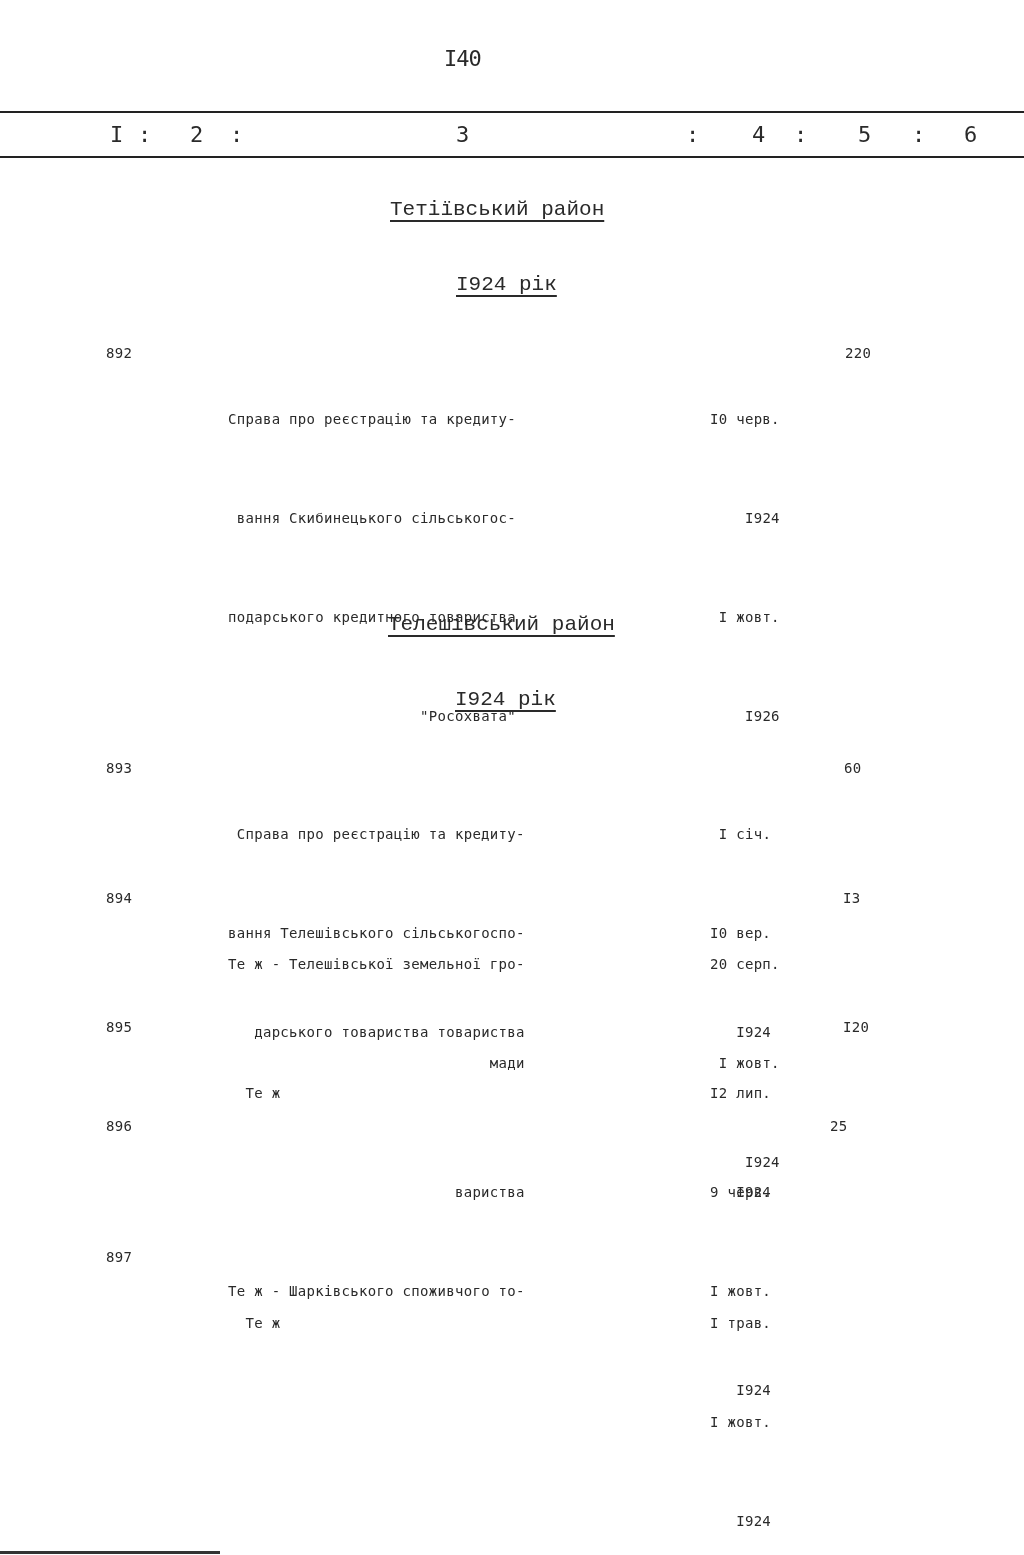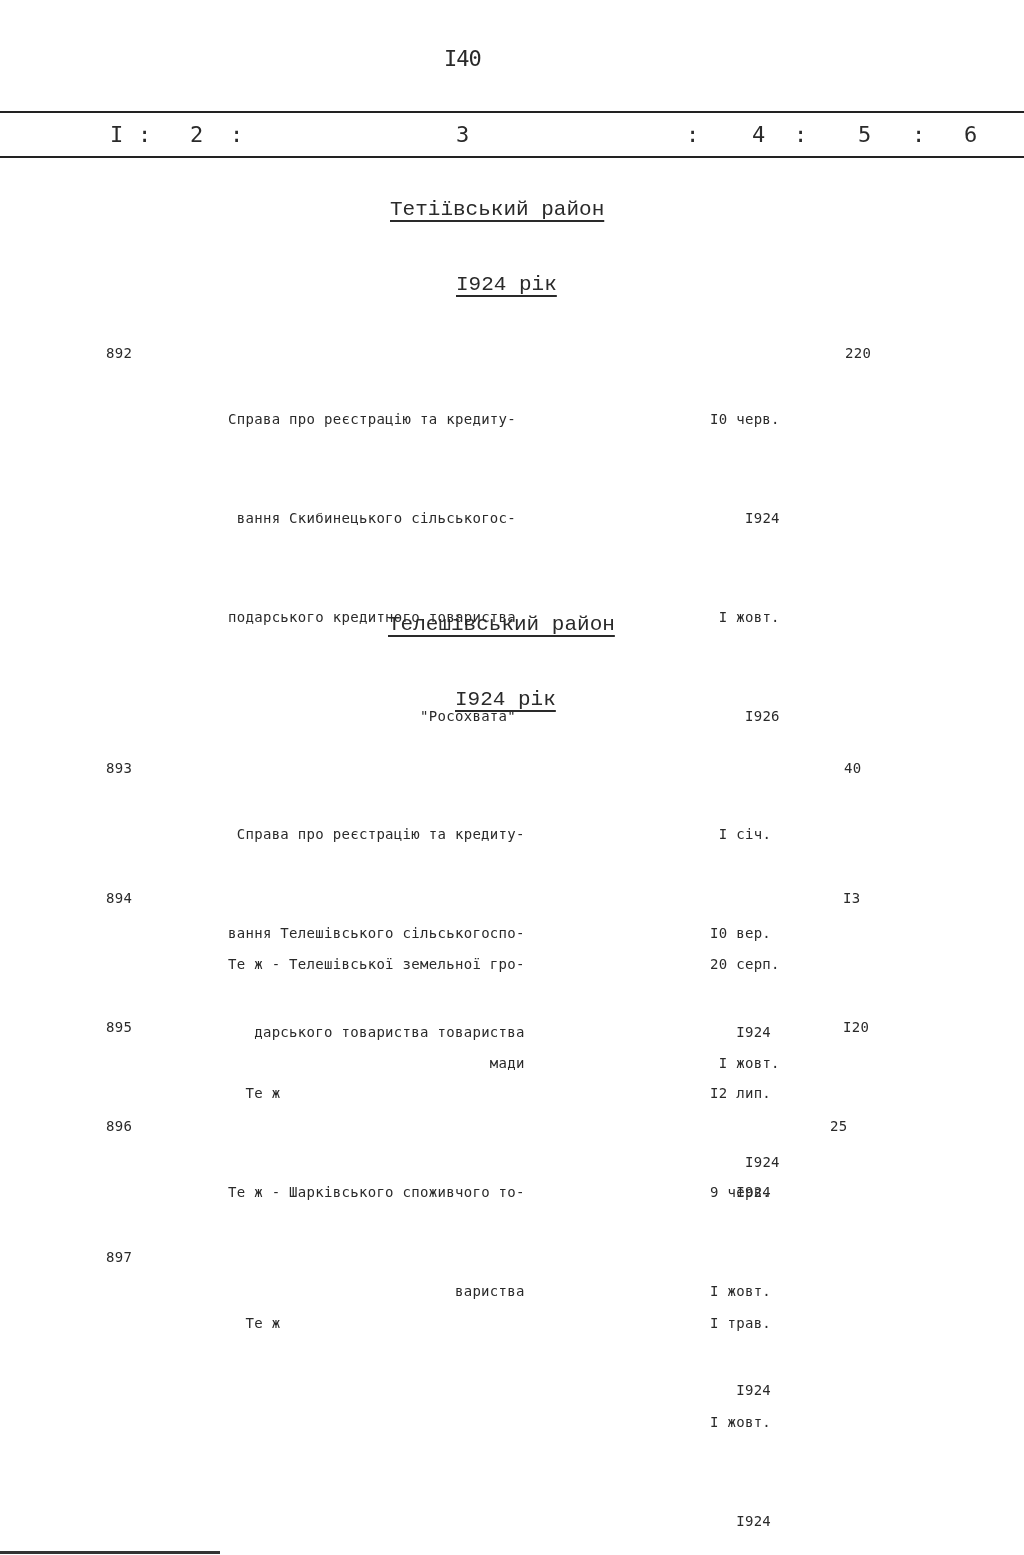--- a/index.html
+++ b/index.html
@@ -69,21 +69,21 @@
     <div class="abs text" style="top:752px; left:228px">
       <div>Справа про реєстрацію та кредиту-</div>
       <div>вання Телешівського сільськогоспо-</div>
       <div>дарського товариства товариства</div>
     </div>
     <div class="abs text" style="top:752px; left:710px">
       <div>I січ.</div>
       <div>I0 вер.</div>
       <div>I924</div>
     </div>
-    <div class="abs text" style="top:752px; left:844px">40</div>
+    <div class="abs text" style="top:752px; left:844px">60</div>
   </div>
 
   <div>
     <div class="abs text" style="top:882px; left:106px">894</div>
     <div class="abs text" style="top:882px; left:228px">
       <div>Те ж - Телешівської земельної гро-</div>
       <div>мади</div>
     </div>
     <div class="abs text" style="top:882px; left:710px">
       <div>20 серп.</div>
@@ -101,22 +101,22 @@
     <div class="abs text" style="top:1011px; left:710px">
       <div>I2 лип.</div>
       <div>I924</div>
     </div>
     <div class="abs text" style="top:1011px; left:843px">I20</div>
   </div>
 
   <div>
     <div class="abs text" style="top:1110px; left:106px">896</div>
     <div class="abs text" style="top:1110px; left:228px">
+      <div>вариства</div>
       <div>Те ж - Шарківського споживчого то-</div>
-      <div>вариства</div>
     </div>
     <div class="abs text" style="top:1110px; left:706px">
       <div>9 черв.</div>
       <div style="padding-left:4px">I жовт.</div>
       <div style="padding-left:4px">I924</div>
     </div>
     <div class="abs text" style="top:1110px; left:830px">25</div>
   </div>
 
   <div>

